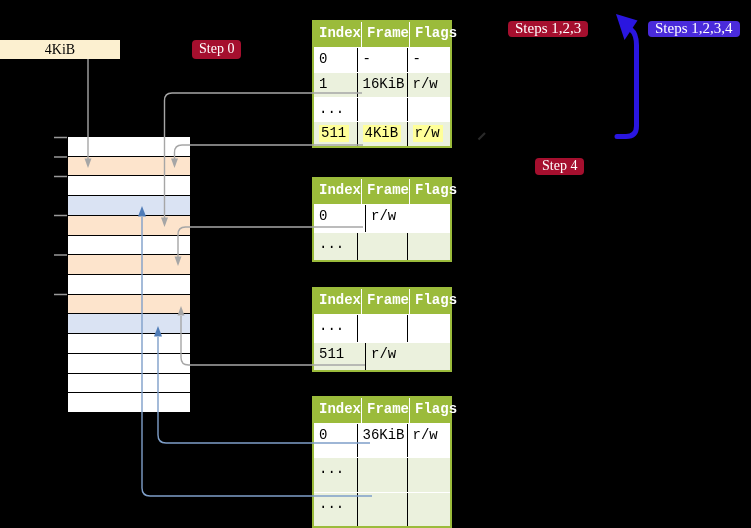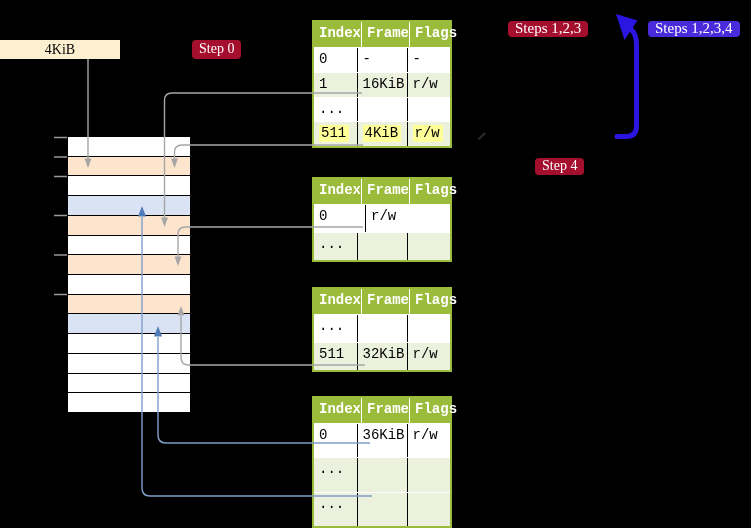--- a/index.html
+++ b/index.html
@@ -143,21 +143,20 @@
       <div class="hcell c2">Frame</div>
       <div class="hcell c3">Flags</div>
     </div>
     <div class="trow">
       <div class="cell c1">...</div>
       <div class="cell c2"></div>
       <div class="cell c3"></div>
     </div>
     <div class="trow alt">
       <div class="cell c1">511</div>
-      <div class="cell c2">32KiB</div>
       <div class="cell c3">r/w</div>
     </div>
   </div>
 
   <div class="ptable" id="table-l1">
     <div class="thead">
       <div class="hcell c1">Index</div>
       <div class="hcell c2">Frame</div>
       <div class="hcell c3">Flags</div>
     </div>

